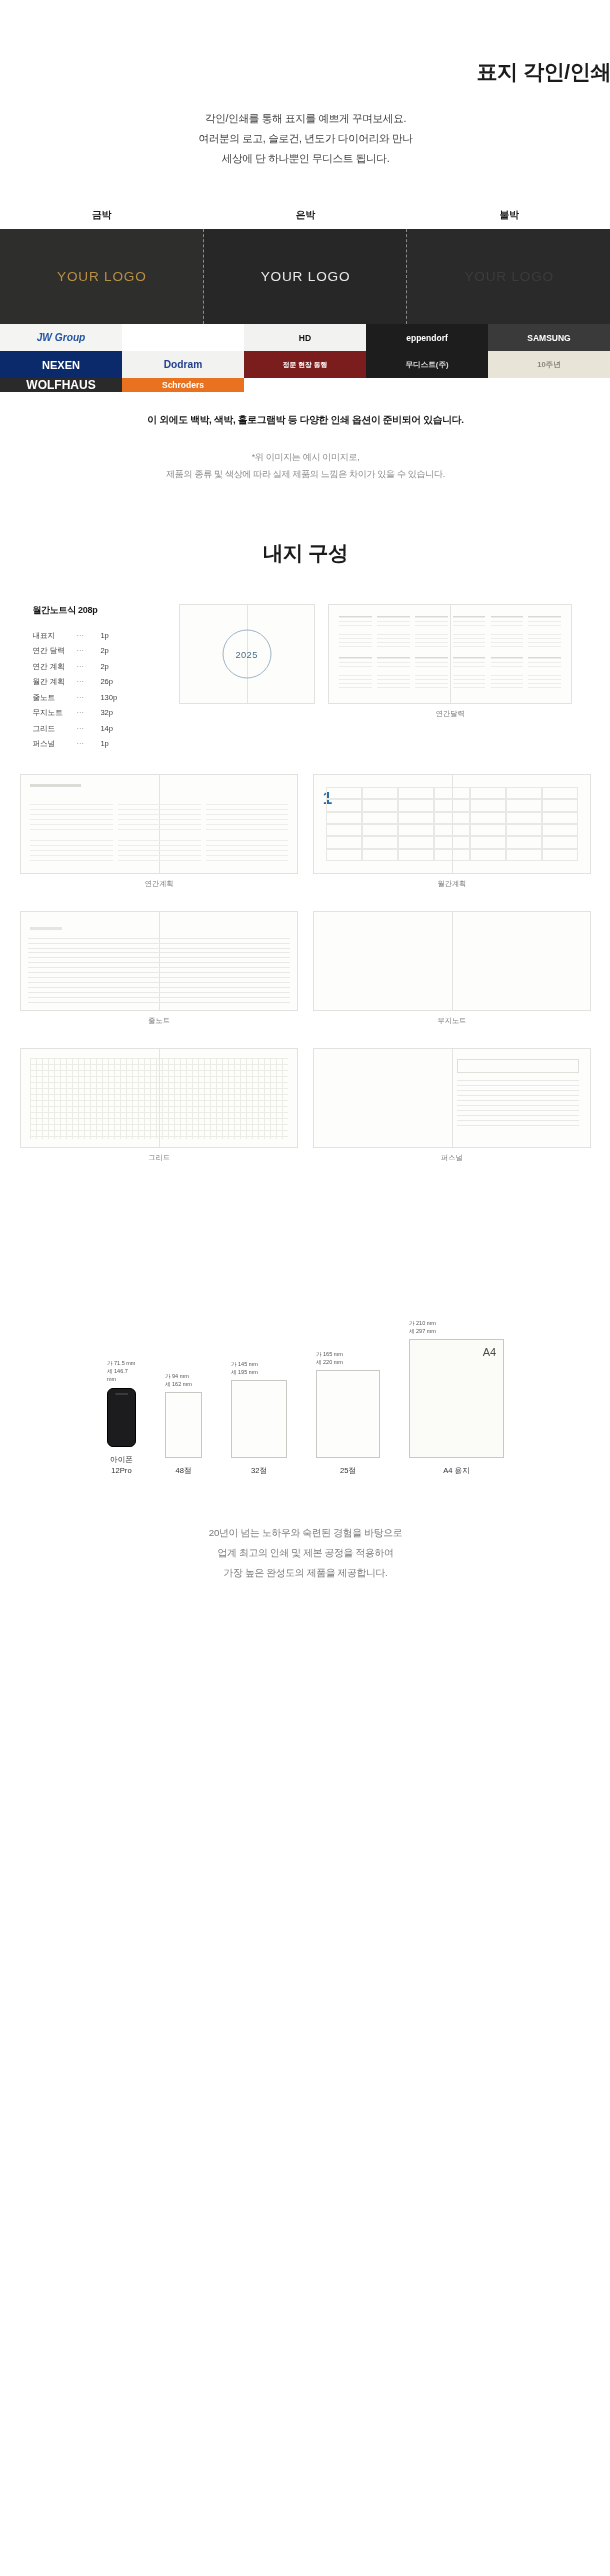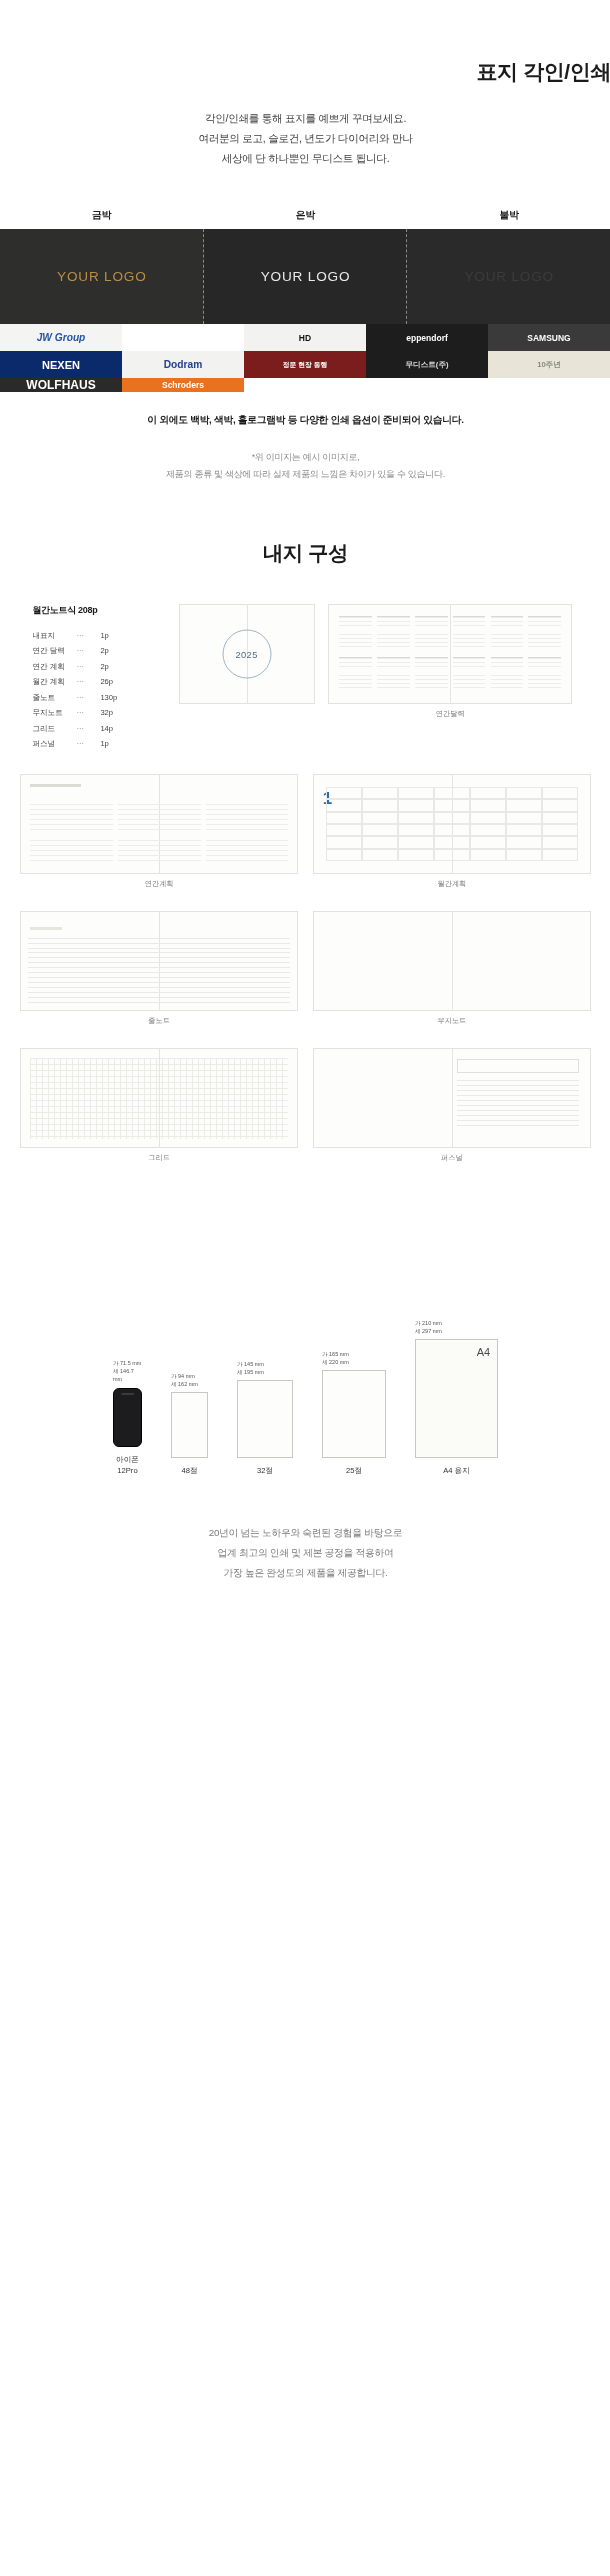--- a/index.html
+++ b/index.html
@@ -648,21 +648,21 @@
       <div class="size-item">
         <div class="dims" style="white-space:pre-line;">가 165 mm
 세 220 mm</div>
         <div class="shape" style="width:64px;height:88px;"></div>
         <div class="size-label">25절</div>
       </div>
 
       <div class="size-item">
         <div class="dims" style="white-space:pre-line;">가 210 mm
 세 297 mm</div>
-        <div class="shape a4paper" style="width:83px;height:119px;">
+        <div class="shape a4paper" style="width:95px;height:119px;">
           <span class="a4mark">A4</span>
         </div>
         <div class="size-label">A4 용지</div>
       </div>
 
     </div>
 
     <p class="footer-note">
       <span>20년이 넘는 노하우와 숙련된 경험을 바탕으로</span><br>
       <span>업계 최고의 인쇄 및 제본 공정을 적용하여</span><br>

